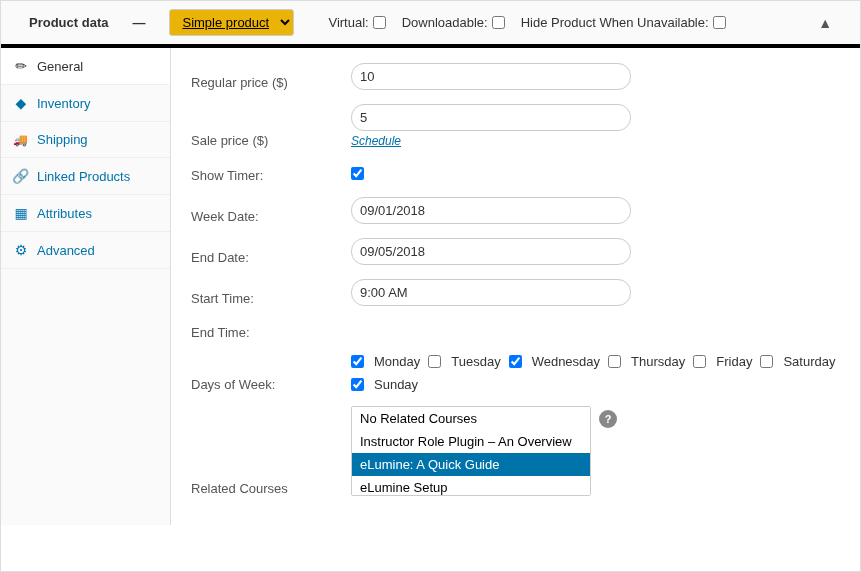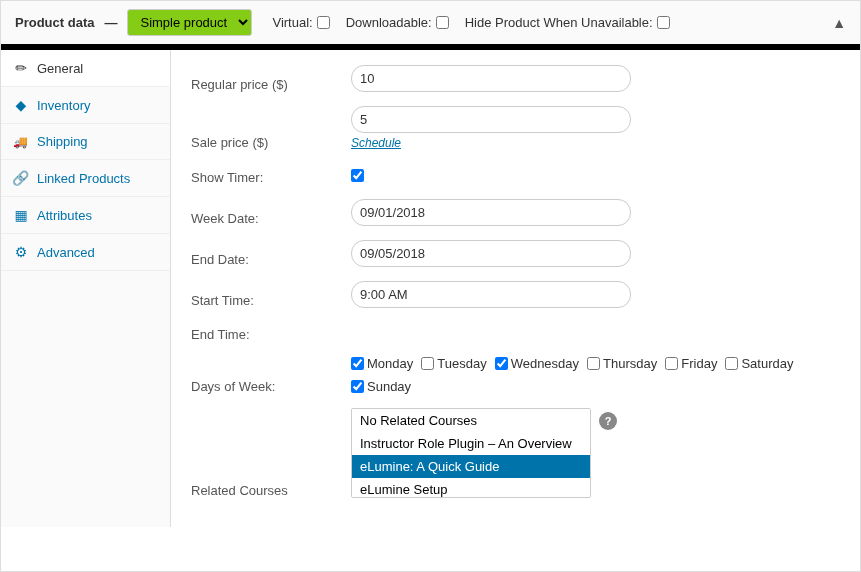--- a/index.html
+++ b/index.html
@@ -8,44 +8,45 @@
     .product-data-container {
       background: #fff;
       border: 1px solid #ddd;
       width: 861px;
       min-height: 572px;
     }
     
     .product-data-header {
       display: flex;
       align-items: center;
-      padding: 8px 14px;
-      border-bottom: 6px solid #000000;
+      padding: 8px 28px;
+      border-bottom: 4px solid #000000;
       background: #fafafa;
-      gap: 10px;
+      gap: 24px;
     }
     
     .product-data-title {
       font-weight: bold;
       font-size: 13px;
       color: #333;
     }
     
     .product-data-dash {
       color: #333;
       font-weight: bold;
     }
     
     .product-type-select {
       padding: 4px 8px;
       border: 1px solid #ccc;
       border-radius: 3px;
       font-size: 13px;
-      background: #84cc16;
-      cursor: pointer;
+      background: #eab308;
+      cursor: pointer;
+      text-decoration: underline;
     }
     
     .header-options {
       display: flex;
       align-items: center;
       gap: 16px;
       margin-left: 10px;
     }
     
     .header-option-label {
@@ -159,21 +160,21 @@
     .days-of-week-row {
       display: flex;
       align-items: center;
       flex-wrap: wrap;
       gap: 8px;
     }
     
     .day-option {
       display: flex;
       align-items: center;
-      gap: 3px;
+      gap: 10px;
       font-size: 13px;
     }
     
     .related-courses-container {
       display: flex;
       align-items: flex-start;
       gap: 8px;
     }
     
     .related-courses-select {

